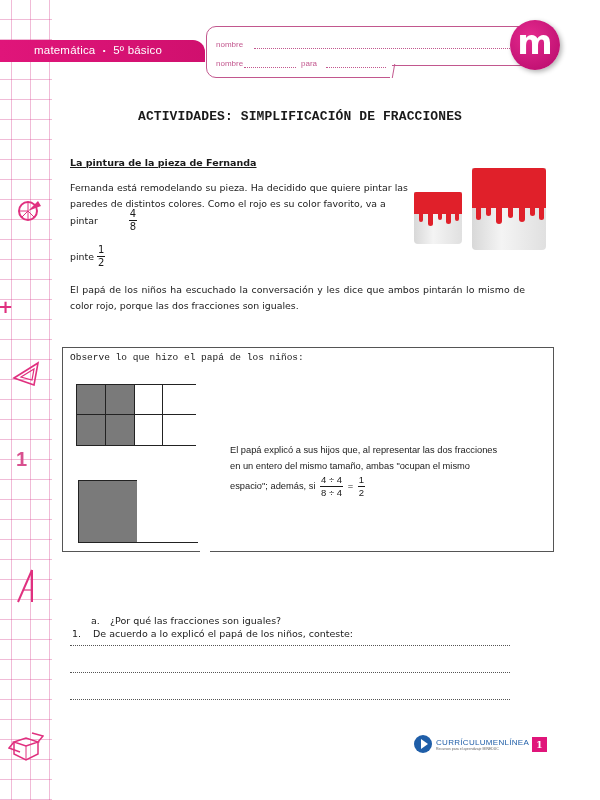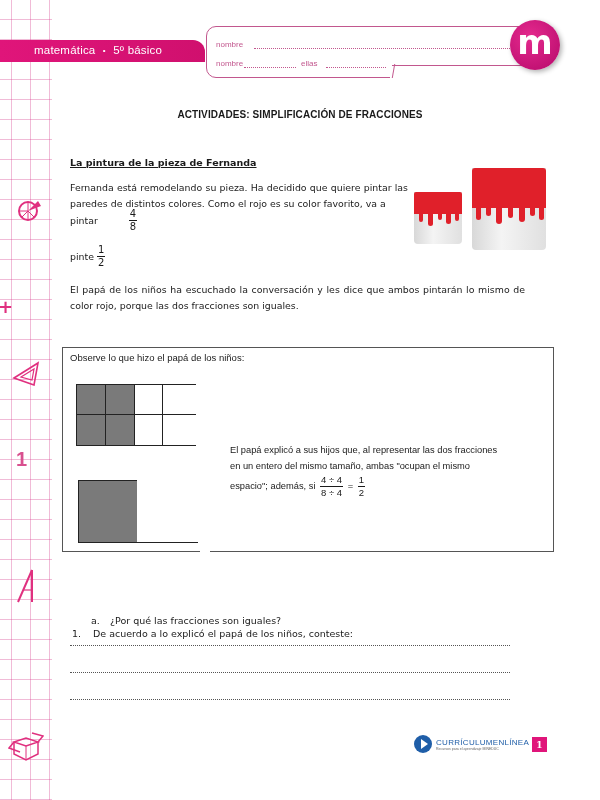--- a/index.html
+++ b/index.html
@@ -37,21 +37,21 @@
   .logo-m {
     position: absolute; left: 510px; top: 20px; width: 50px; height: 50px; border-radius: 50%;
     background: radial-gradient(circle at 40% 35%, #e52a8e, #b5096a);
     box-shadow: 2px 2px 5px rgba(0,0,0,0.3);
     color: #fff; font-family: "DejaVu Sans", sans-serif; font-weight: bold; font-size: 34px;
     display: flex; align-items: center; justify-content: center; line-height: 1; padding-bottom: 6px;
   }
 
   .title {
     position: absolute; left: 0; width: 600px; top: 109px; text-align: center;
-    font-family: Liberation Sans, sans-serif; font-size: 10px; font-weight: bold; letter-spacing: 0.1px;
+    font-family: Liberation Mono, monospace; font-size: 13px; font-weight: bold; letter-spacing: 0.1px;
   }
   .subtitle {
     position: absolute; left: 70px; top: 157px; font-size: 9.5px; font-weight: bold; text-decoration: underline;
     font-family: "DejaVu Sans", sans-serif;
   }
   .para { position: absolute; font-size: 9.4px; line-height: 16px; font-family: "DejaVu Sans", sans-serif; }
   .justify { text-align: justify; }
   .frac {
     display: inline-flex; flex-direction: column; align-items: center; vertical-align: middle;
     font-size: 10px; line-height: 12px; margin: 0 3px;
@@ -62,21 +62,21 @@
   .can { position: absolute; }
   .can .body { position: absolute; background: linear-gradient(to right, #d8d8d8, #f4f4f4 40%, #e0e0e0); border-radius: 0 0 4px 4px; }
   .can .paint { position: absolute; background: #e0202a; }
   .can .drip { position: absolute; background: #e0202a; border-radius: 0 0 3px 3px; }
 
   
   .observe-box {
     position: absolute; left: 62px; top: 347px; width: 492px; height: 205px;
     border: 1.5px solid #555;
   }
-  .observe-label { position: absolute; left: 70px; top: 352px; font-size: 9.5px; font-family: Liberation Sans, sans-serif; }
+  .observe-label { position: absolute; left: 70px; top: 352px; font-size: 9.5px; font-family: Liberation Mono, monospace; }
   .grid-cell { position: absolute; border: 1px solid #222; }
   .shaded { background: #7a7a7a; }
   .explain {
     position: absolute; left: 230px; top: 442px; width: 270px; font-size: 9.3px; line-height: 16px;
     font-family: "Liberation Sans", sans-serif;
   }
 
   .q1 { position: absolute; left: 72px; top: 592px; font-size: 9.5px; font-family: "DejaVu Sans", sans-serif; margin-top: 36px; }
   .qa { position: absolute; left: 91px; top: 615px; font-size: 9.5px; font-family: "DejaVu Sans", sans-serif; }
   .answer-line { position: absolute; left: 70px; width: 440px; border-bottom: 1px dotted #555; height: 1px; }
@@ -137,21 +137,21 @@
 
 <div class="name-box"></div>
 <div class="name-box-cut"></div>
 <div style="position:absolute;left:390px;top:64px;width:4px;height:14px;border-right:1px solid #c2578e;transform:skewX(-10deg)"></div>
 <div style="position:absolute;left:392px;top:65px;width:150px;border-top:1px solid #c2578e"></div>
 
 <span class="name-row" style="left:216px;top:40px">nombre</span>
 <div class="dots" style="left:254px;top:48px;width:260px"></div>
 <span class="name-row" style="left:216px;top:59px">nombre</span>
 <div class="dots" style="left:244px;top:67px;width:52px"></div>
-<span class="name-row" style="left:301px;top:59px">ellas</span>
+<span class="name-row" style="left:301px;top:59px">para</span>
 <div class="dots" style="left:326px;top:67px;width:60px"></div>
 
 <div class="logo-m">m</div>
 
 <div class="title">ACTIVIDADES: SIMPLIFICACIÓN DE FRACCIONES</div>
 <div class="subtitle">La pintura de la pieza de Fernanda</div>
 
 <div class="para justify" style="left:70px;top:180px;width:338px;">Fernanda está remodelando su pieza. Ha decidido que quiere pintar las paredes de distintos colores. Como el rojo es su color favorito, va a</div>
 <div class="para" style="left:70px;top:208px;width:345px;display:flex;align-items:center;gap:28px;">
   <span>pintar</span>

